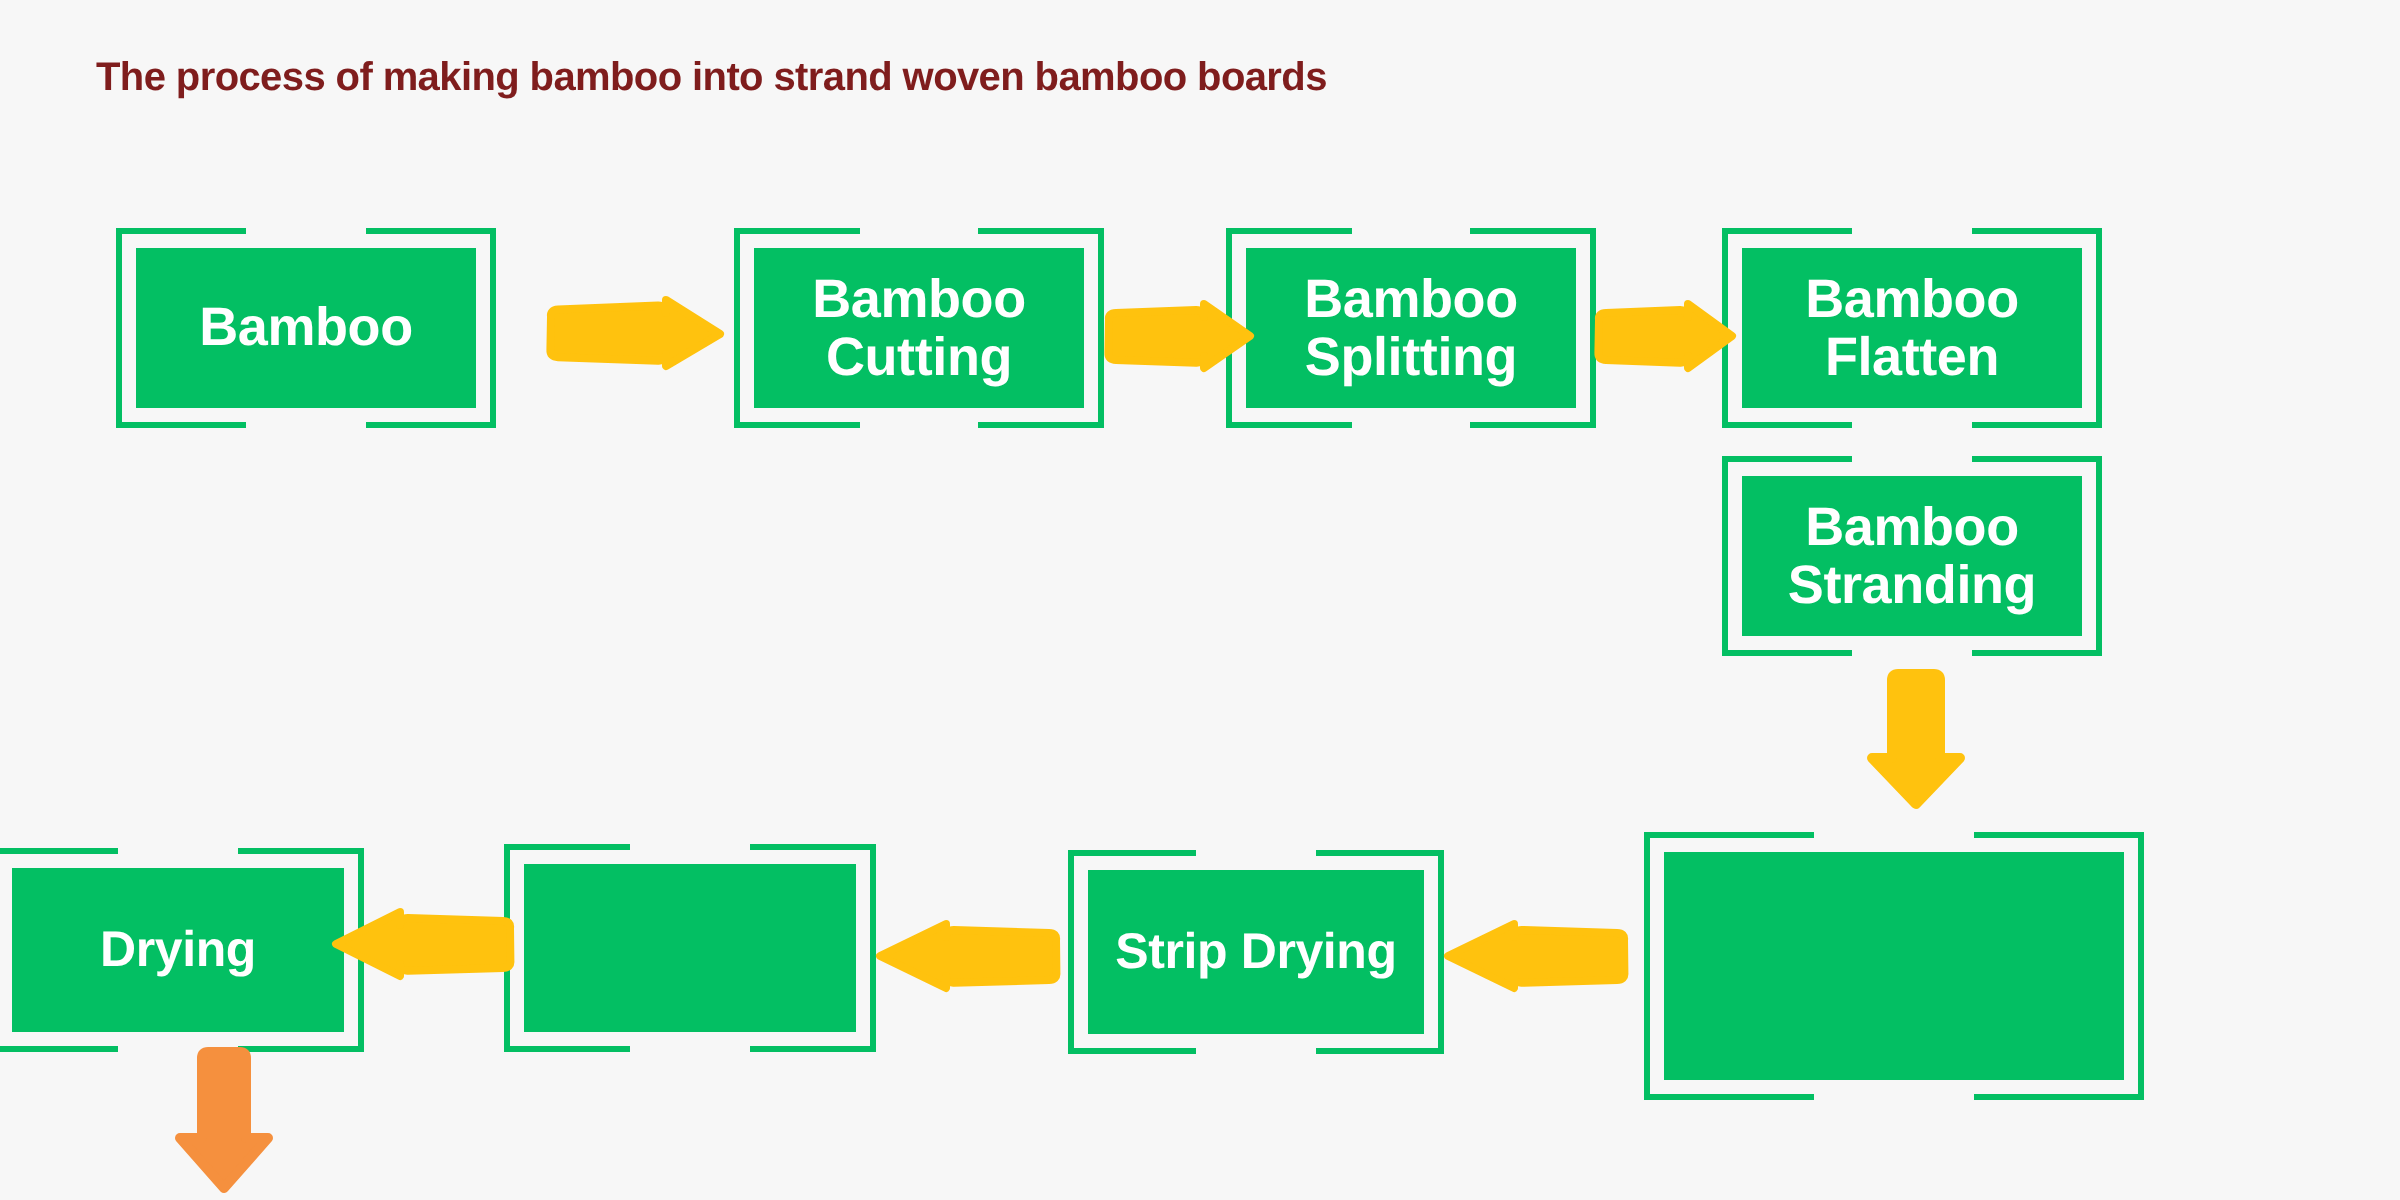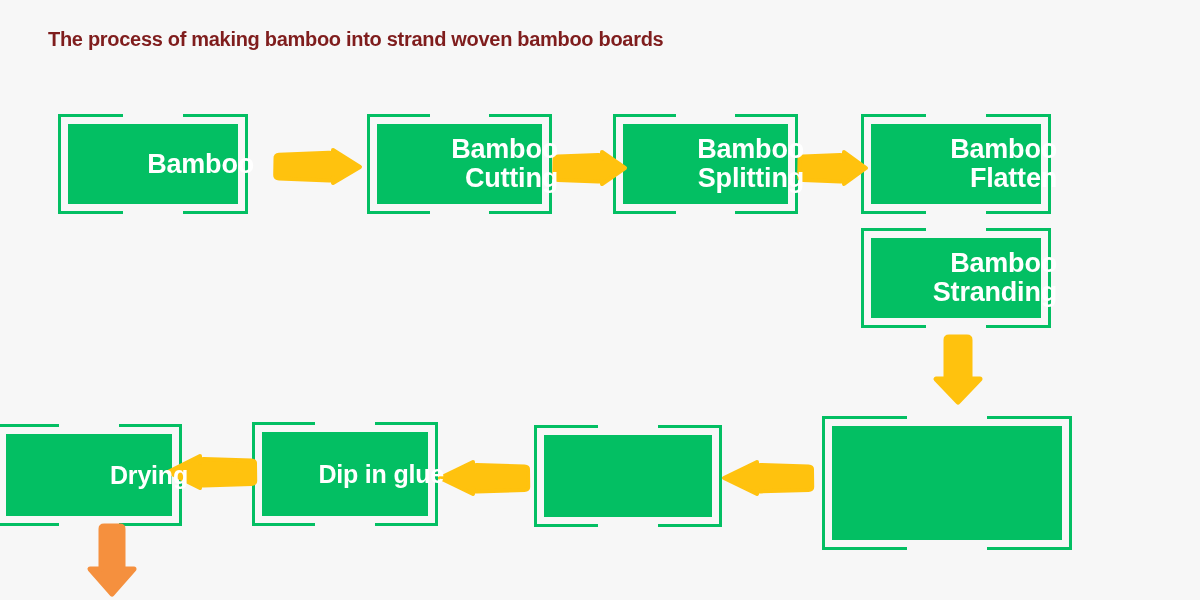--- a/index.html
+++ b/index.html
@@ -69,21 +69,21 @@
     bottom: 10px;
     background: #03bf63;
   }
   
   .node .label {
     position: absolute;
     left: -6px;
     right: -6px;
     top: 50%;
     transform: translateY(-50%);
-    text-align: right;
+    text-align: center;
     color: #ffffff;
     font-weight: bold;
     line-height: 1.06;
     letter-spacing: -0.2px;
     white-space: pre-line;
     z-index: 3;
   }
 
   
   .arrow {
@@ -213,39 +213,39 @@
   <div class="node" style="left:534px; top:425px; width:188px; height:102px;">
     <div class="frame">
       <span class="f-left"></span>
         <span class="f-right"></span>
       <span class="f-top-l"></span>
         <span class="f-top-r"></span>
       <span class="f-bot-l"></span>
         <span class="f-bot-r"></span>
     </div>
     <div class="plate"></div>
+    <div class="label" style="font-size:25px;">Strip Drying</div>
   </div>
 
   <div class="arrow" style="left:434px; top:458px; width:98px; height:42px;">
     <svg width="98" height="42" viewBox="0 0 98 42">
       <path d="M94,12 Q94.5,8.6 90.5,8.5 L43,7 Q39,6.9 39,10.5 L39,4 L6,20 L39,36 L39,30 Q39,33.6 43,33.4 L90.5,32 Q94.5,31.8 94.2,28.5 Z" fill="#FFC20E" stroke="#FFC20E" stroke-width="4" stroke-linejoin="round"></path>
     </svg>
   </div>
 
   <div class="node" style="left:252px; top:422px; width:186px; height:104px;">
     <div class="frame">
       <span class="f-left"></span>
         <span class="f-right"></span>
       <span class="f-top-l"></span>
         <span class="f-top-r"></span>
       <span class="f-bot-l"></span>
         <span class="f-bot-r"></span>
     </div>
     <div class="plate"></div>
-    <div class="label" style="font-size:25px;">Dip in glue</div>
   </div>
 
   <div class="arrow" style="left:163px; top:452px; width:96px; height:42px;">
     <svg width="96" height="42" viewBox="0 0 96 42">
       <path d="M92,12 Q92.5,8.6 88.5,8.5 L41,7 Q37,6.9 37,10.5 L37,4 L5,20 L37,36 L37,30 Q37,33.6 41,33.4 L88.5,32 Q92.5,31.8 92.2,28.5 Z" fill="#FFC20E" stroke="#FFC20E" stroke-width="4" stroke-linejoin="round"></path>
     </svg>
   </div>
 
   <div class="node" style="left:-4px; top:424px; width:186px; height:102px;">
     <div class="frame">

